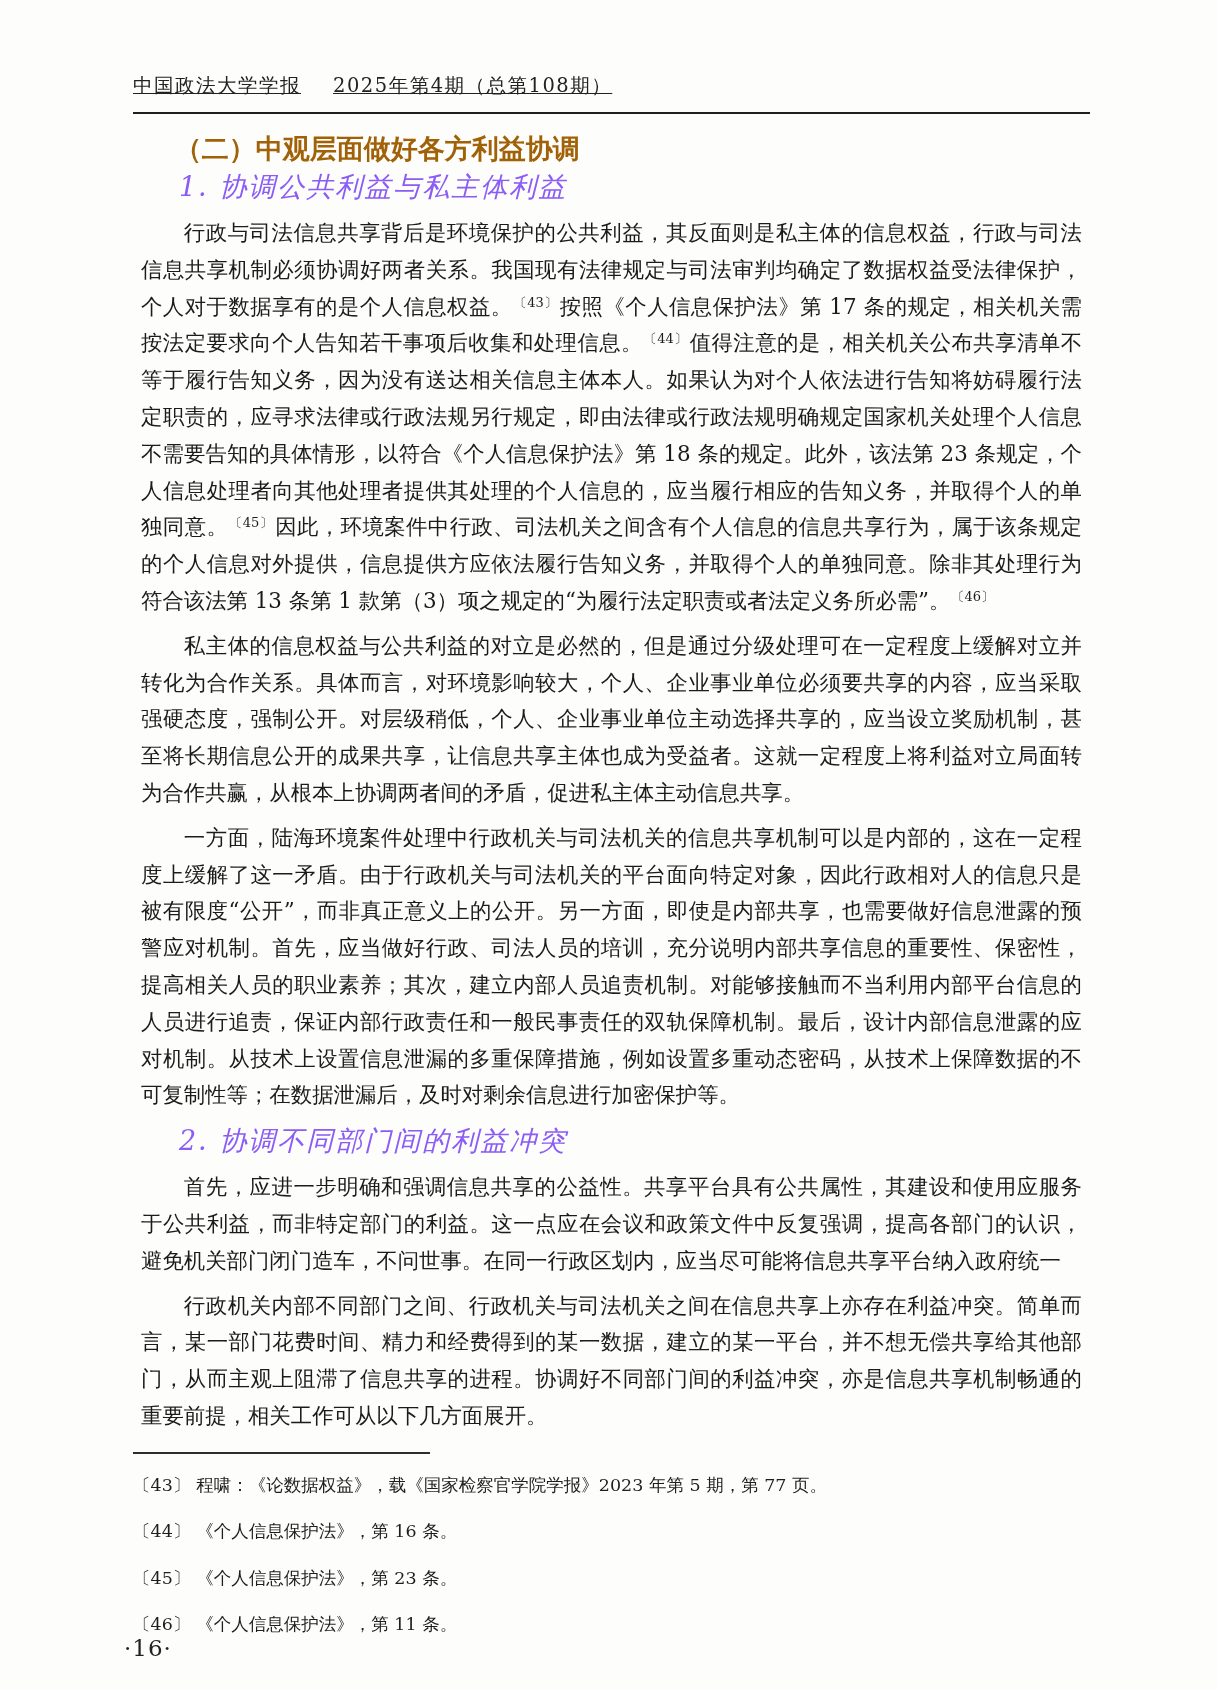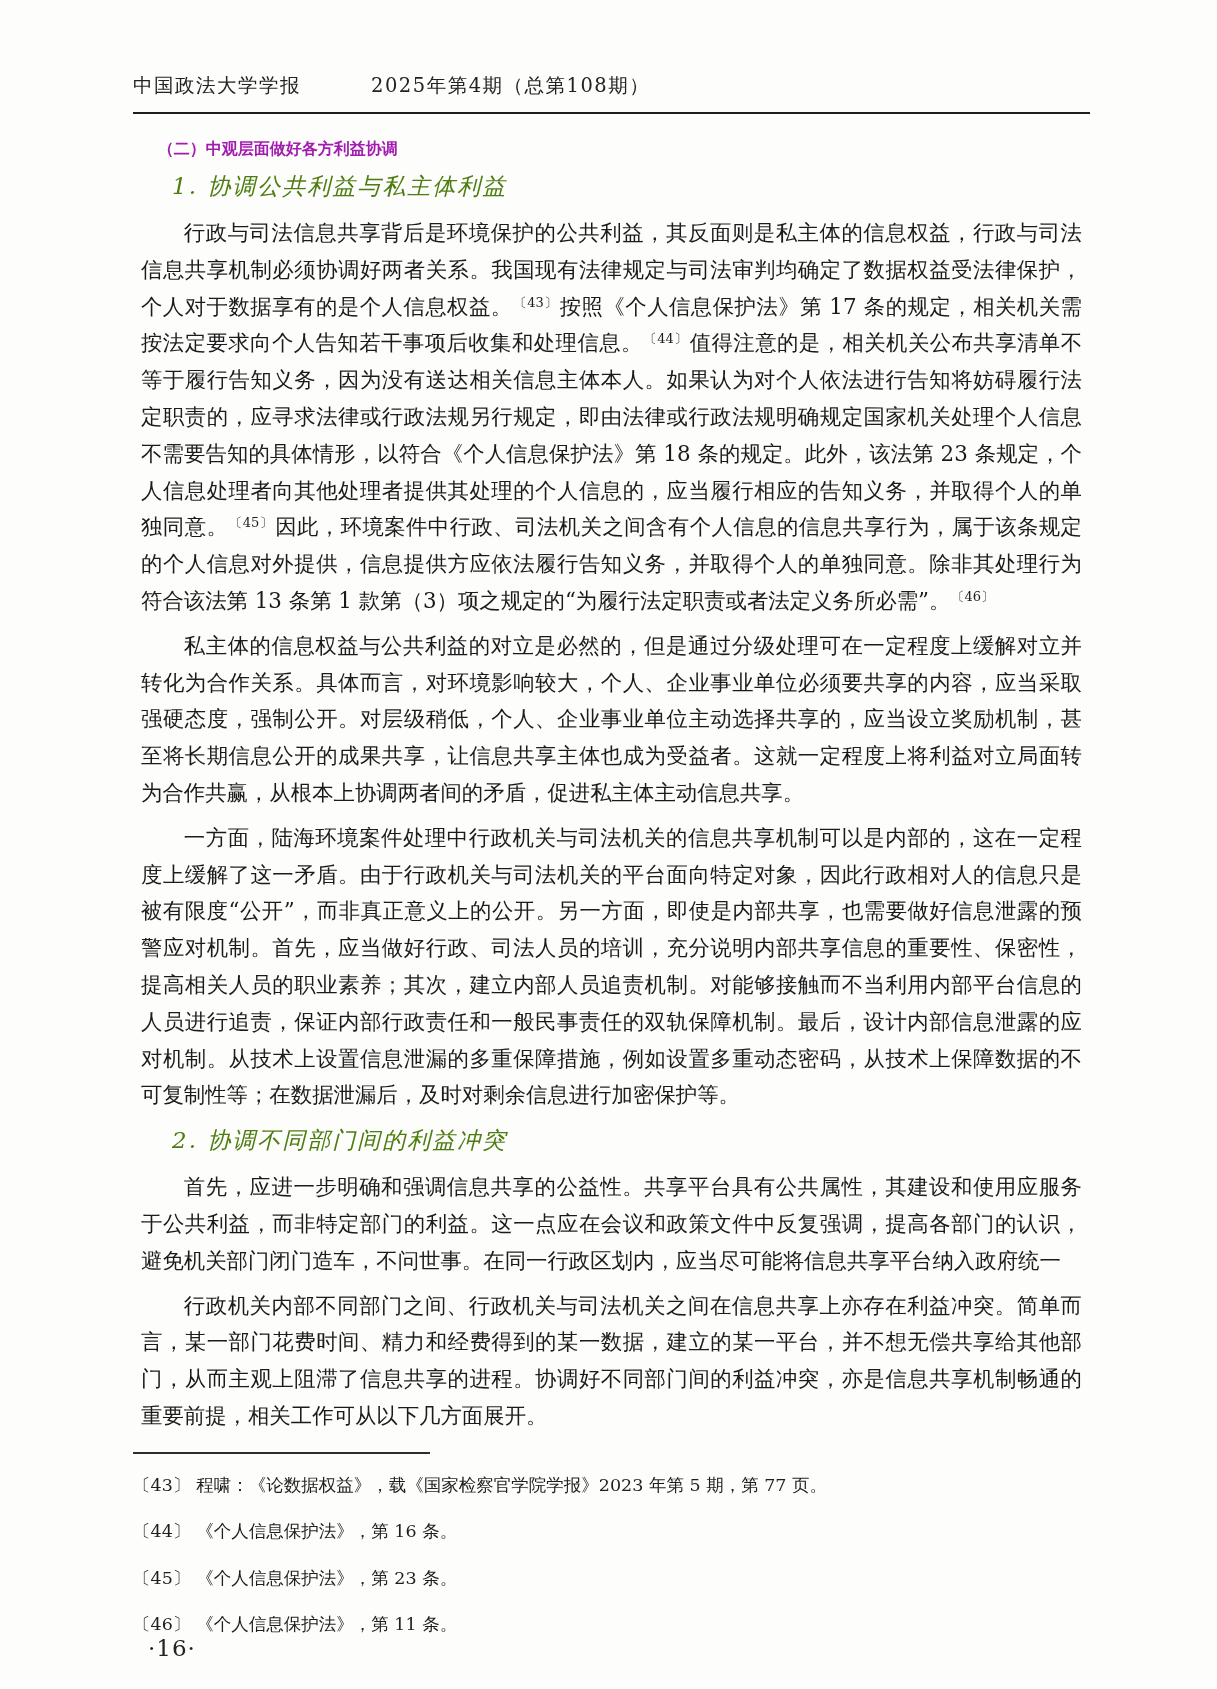--- a/index.html
+++ b/index.html
@@ -3,56 +3,56 @@
 <meta charset="utf-8">
 <style>
   html,body{margin:0;padding:0;background:#e8e8e8;}
   .page{
     width:1217px;height:1689px;background:#fdfdfc;position:relative;
     box-sizing:border-box;padding:72px 127px 0 133px;
     color:#1c1c1c;font-family:"DejaVu Serif","Liberation Serif",serif;
     overflow:hidden;
   }
   .header-row{
-    display:flex;align-items:baseline;gap:38px;
+    display:flex;align-items:baseline;
     font-size:19.5px;letter-spacing:1.5px;color:#222;
-    padding-bottom:13px;border-bottom:2.5px solid #1f1f1f;
+    padding-bottom:13px;border-bottom:2.5px solid #1f1f1f;text-decoration:underline;
   }
   .journal-title{white-space:nowrap;}
   .issue-info{white-space:nowrap;margin-left:32px;}
   .article-body{margin-top:16px;}
   .section-heading{
     font-family:"Liberation Sans","DejaVu Sans",sans-serif;
-    font-weight:bold;font-size:16px;line-height:38px;
-    margin:16px 0 0 0;text-indent:1.55em;color:#a21caf;
+    font-weight:bold;font-size:27px;line-height:38px;
+    margin:16px 0 0 0;text-indent:1.55em;color:#a16207;
   }
   .subheading{
-    font-style:italic;font-size:23px;line-height:37px;
-    margin:0 0 10px 0;text-indent:1.7em;color:#4d7c0f;
+    font-style:italic;font-size:27px;line-height:37px;
+    margin:0 0 10px 0;text-indent:1.7em;color:#8b5cf6;
     letter-spacing:2px;
   }
   .para{
     font-size:21.4px;line-height:36.8px;margin:8px;
     text-align:justify;text-justify:inter-ideograph;
     text-indent:2em;color:#1b1b1b;
   }
   sup.fnref{
     font-size:13px;line-height:0;vertical-align:7px;
     letter-spacing:0;padding:0 2px 0 1px;
   }
   .footnotes{margin-top:17px;}
   .fn-rule{width:297px;height:0;border-top:2.5px solid #2d2d2d;margin:0 0 9px 0;}
   .footnote{
     font-size:17.5px;line-height:30.6px;color:#1e1e1e;
     text-align:left;
     margin-top:16px;
   }
   .footnote .fn-marker{padding-right:6px;}
   .page-number{
-    position:absolute;left:148px;bottom:28px;
+    position:absolute;left:124px;bottom:28px;
     font-size:23px;color:#222;letter-spacing:1px;
   }
 </style>
 </head>
 <body>
 
 <div class="page">
 
   <div class="header-row">
     <span class="journal-title">中国政法大学学报</span>

